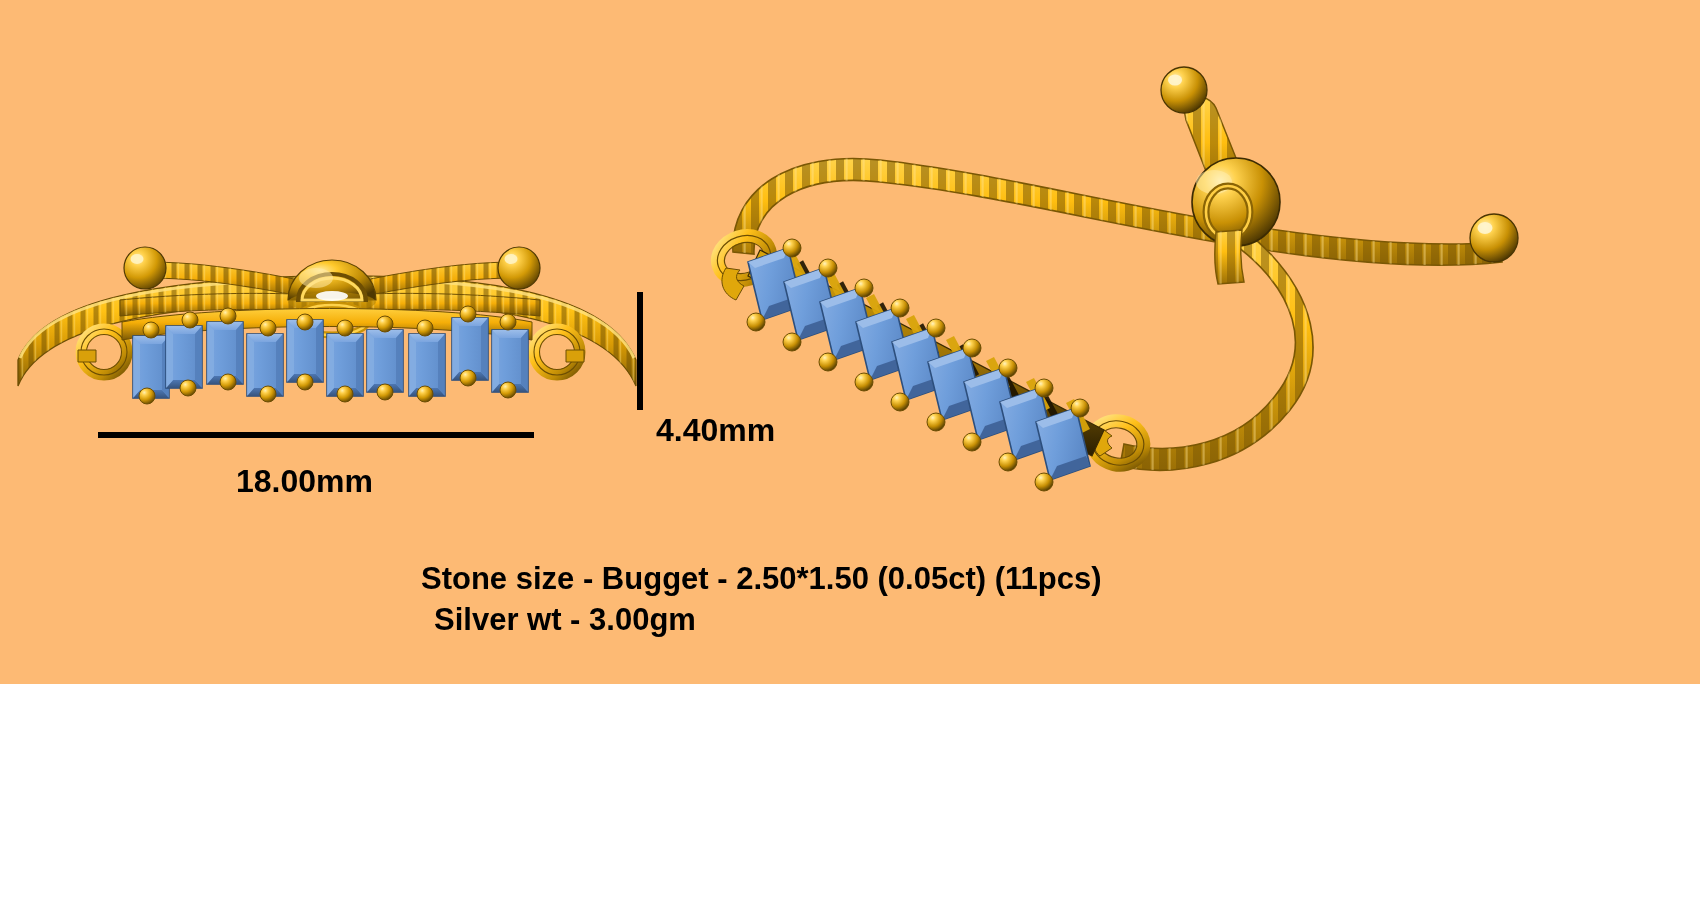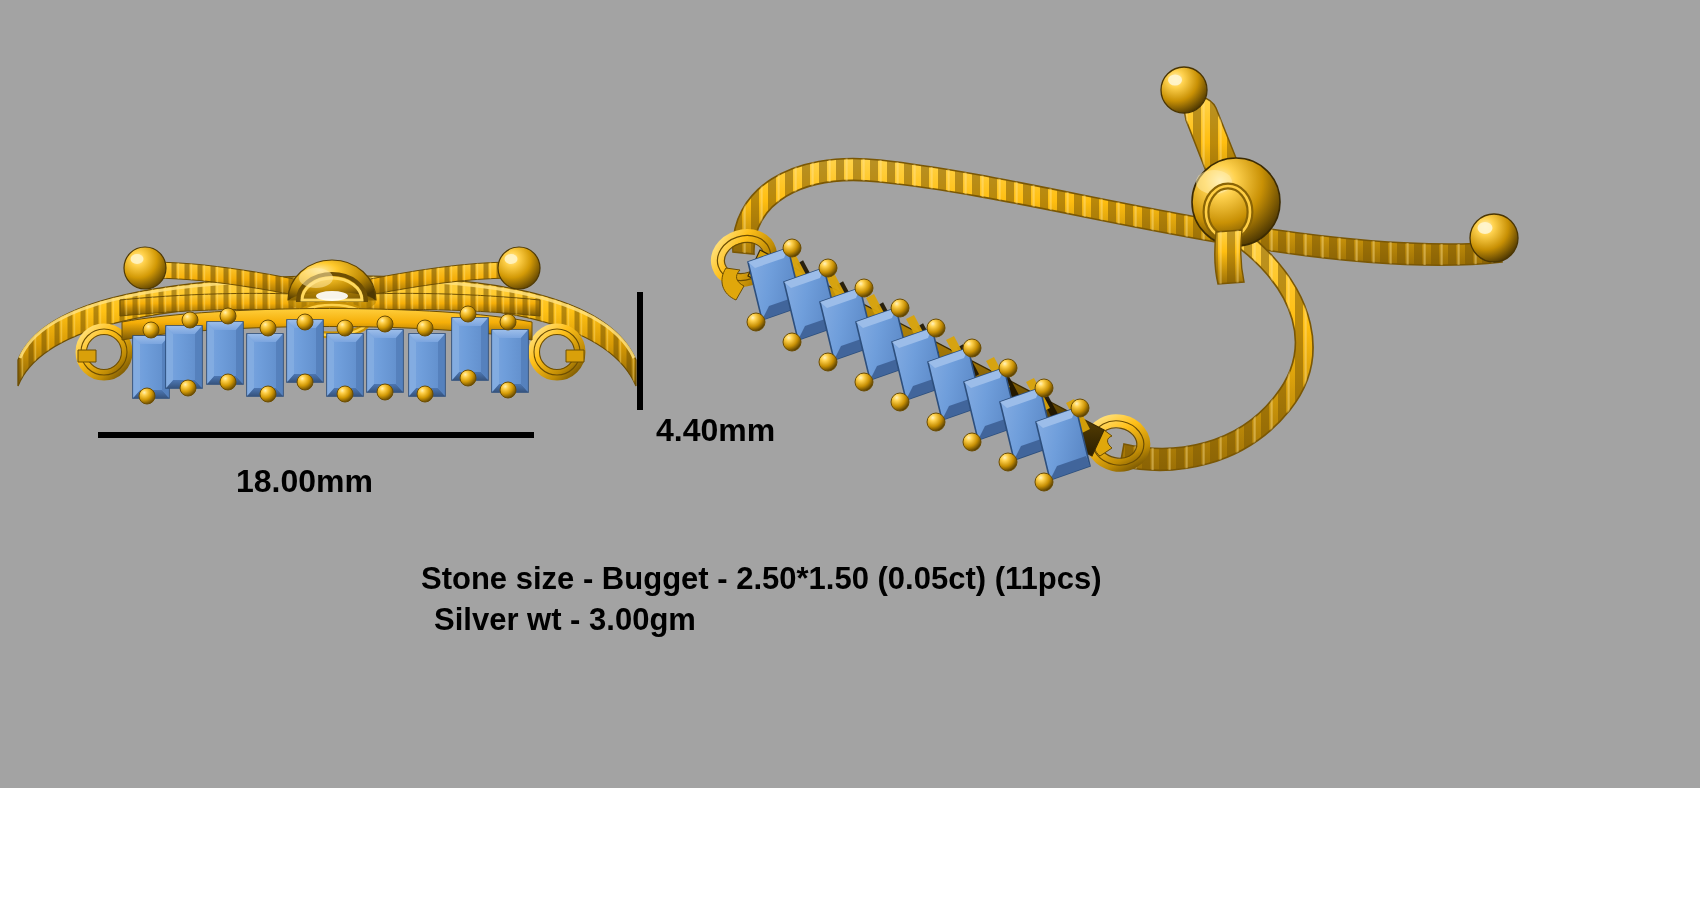--- a/index.html
+++ b/index.html
@@ -1,19 +1,19 @@
 <!DOCTYPE html>
 <html><head>
 <meta charset="utf-8">
 <title>Jewelry CAD Render</title>
 <style>
   html,body{margin:0;padding:0;background:#ffffff;}
   body{width:1700px;height:900px;position:relative;overflow:hidden;
        font-family:"Liberation Sans", sans-serif;}
-  #stage{position:absolute;left:0;top:0;width:1700px;height:788px;background:#a3a3a3;}
+  #stage{position:absolute;left:0;top:0;width:1700px;height:684px;background:#fdba74;}
   svg.layer{position:absolute;left:0;top:0;width:1700px;height:900px;}
   .dimtext{
     font-family:"Liberation Sans", sans-serif;
     font-weight:bold;
     fill:#000;
   }
   .spectext{
     font-family:"Liberation Sans", sans-serif;
     font-weight:bold;
     fill:#000;

